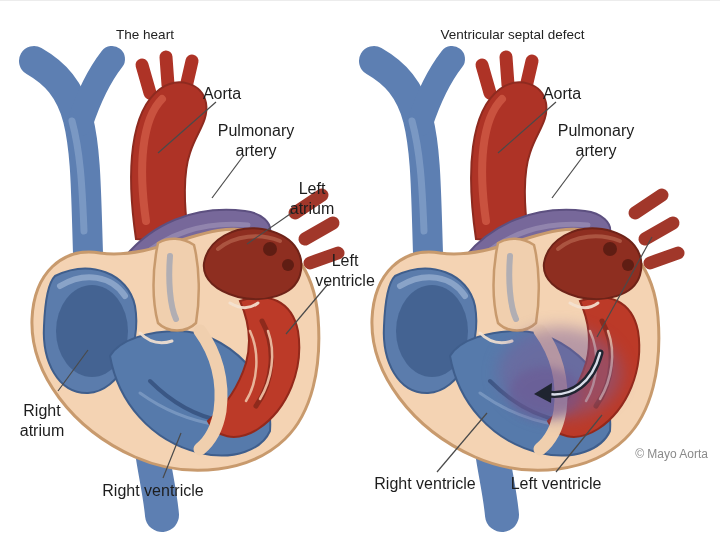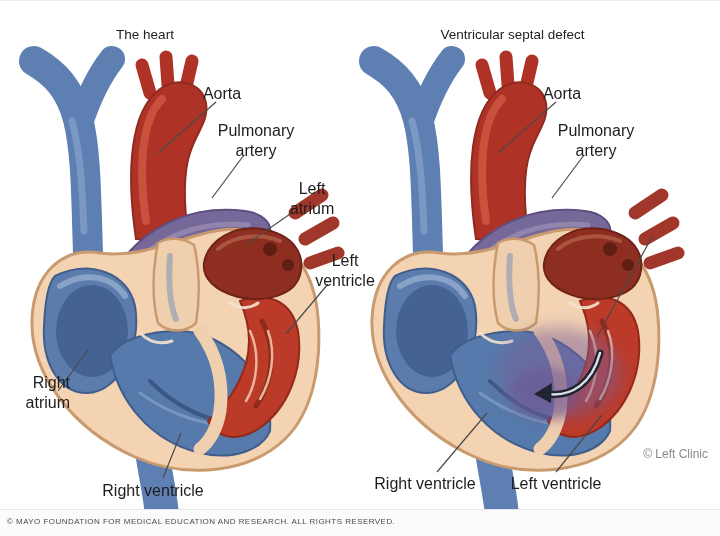--- a/index.html
+++ b/index.html
@@ -143,29 +143,26 @@
   <div class="lbl title" style="left:75px;top:26px;width:140px;">The heart</div>
   <div class="lbl title" style="left:420px;top:26px;width:185px;">Ventricular septal defect</div>
 
   <div class="lbl" style="left:196px;top:83px;width:52px;">Aorta</div>
   <div class="lbl" style="left:213px;top:120px;width:86px;">Pulmonary
 artery</div>
   <div class="lbl" style="left:283px;top:178px;width:58px;">Left
 atrium</div>
   <div class="lbl" style="left:313px;top:250px;width:64px;">Left
 ventricle</div>
-  <div class="lbl" style="left:14px;top:372px;width:56px;text-align:right;">Right
+  <div class="lbl" style="left:14px;top:400px;width:56px;">Right
 atrium</div>
   <div class="lbl" style="left:98px;top:480px;width:110px;">Right ventricle</div>
 
   <div class="lbl" style="left:536px;top:83px;width:52px;">Aorta</div>
   <div class="lbl" style="left:553px;top:120px;width:86px;">Pulmonary
 artery</div>
   <div class="lbl" style="left:370px;top:473px;width:110px;">Right ventricle</div>
   <div class="lbl" style="left:506px;top:473px;width:100px;">Left ventricle</div>
 
-  <div class="credit" style="left:612px;top:446px;width:96px;">© Left Clinic</div>
+  <div class="credit" style="left:612px;top:446px;width:96px;">© Mayo Aorta</div>
 
-  <div class="footer">
-    <div class="footer-text">© MAYO FOUNDATION FOR MEDICAL EDUCATION AND RESEARCH. ALL RIGHTS RESERVED.</div>
-  </div>
 
 </div>
 
 </body></html>

